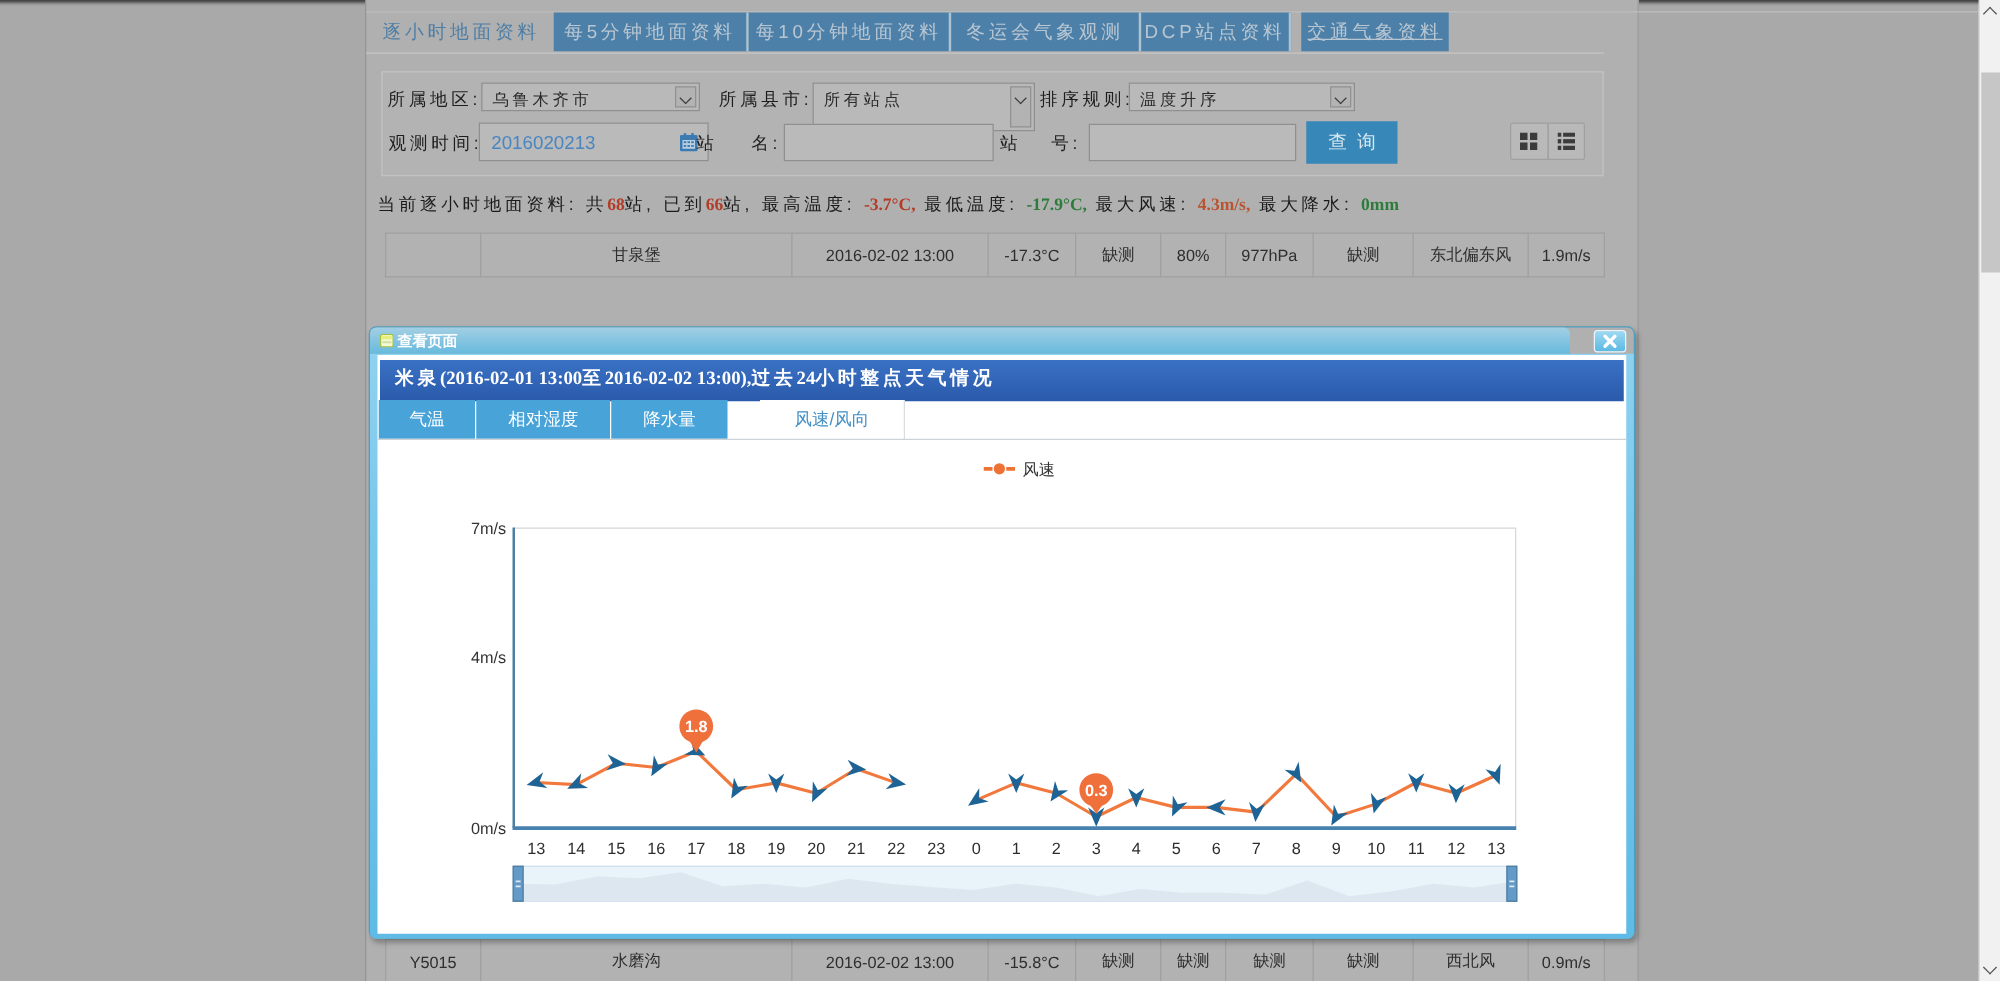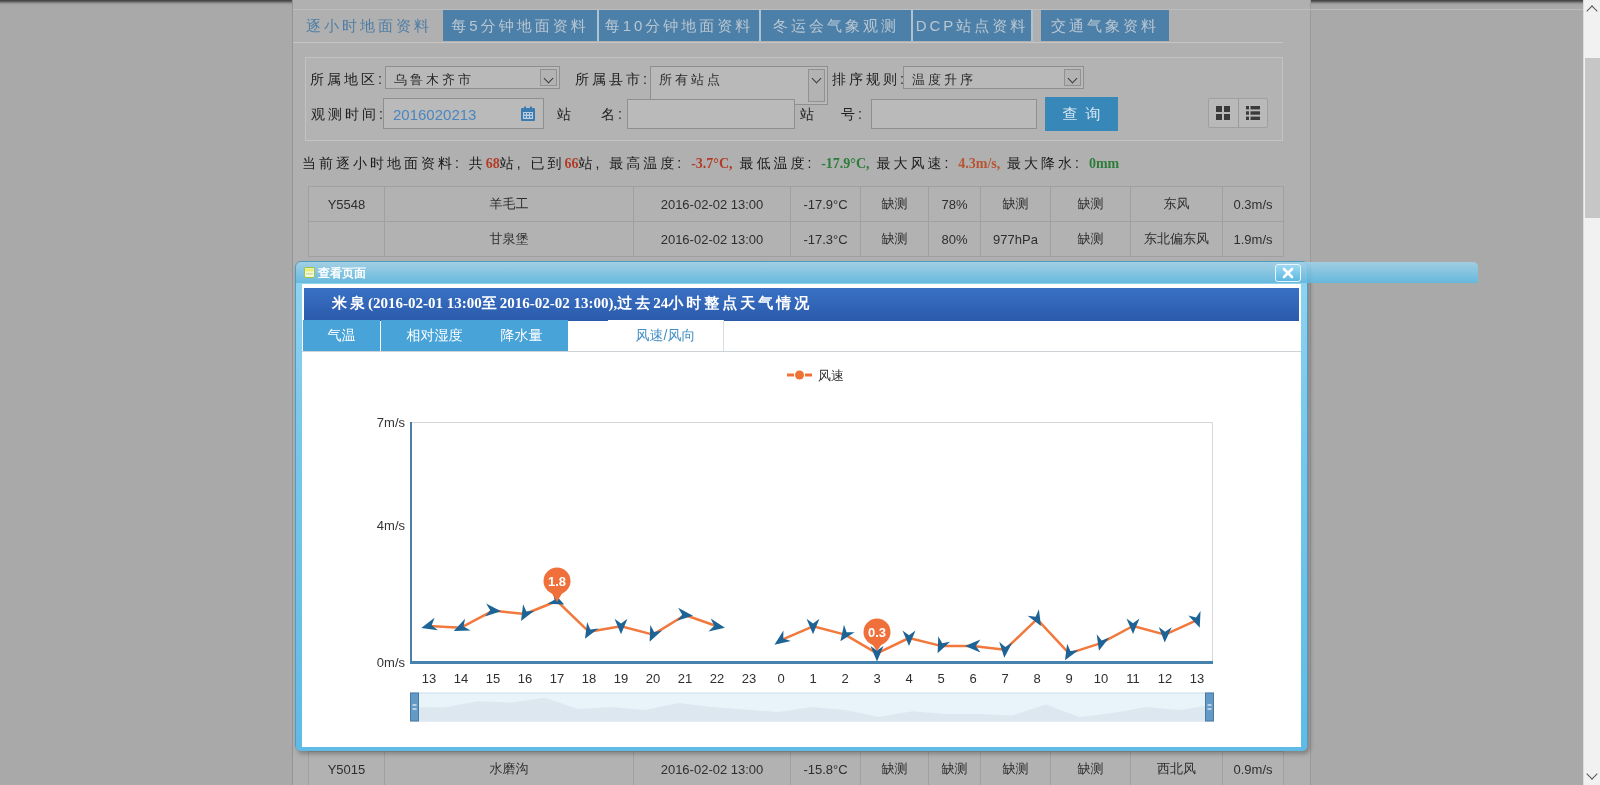--- a/index.html
+++ b/index.html
@@ -35,63 +35,63 @@
 tr.hd td{background:#b6b6b6;height:32px;}
 tr.rw td{background:#b2b2b2;height:34px;}
 td.lnk{color:#3f608f;}
 
 #sbar{left:1583px;top:0;width:17px;height:785px;background:#f1f1f1;border-left:1px solid #dcdcdc;box-sizing:border-box;}
 #sbar .thumb{position:absolute;left:1px;top:58px;width:15px;height:160px;background:#c6c6c6;}
 .chev{position:absolute;left:4px;width:7px;height:7px;border-left:1.8px solid #555;border-top:1.8px solid #555;}
 
 #dlg{left:295px;top:261px;width:1013px;height:490px;border:1px solid #4f9dbf;border-radius:6px;box-sizing:border-box;box-shadow:2px 3px 4px rgba(40,40,40,.35);}
 #dlgframe{position:absolute;left:0;top:21px;width:1011px;height:468px;background:linear-gradient(#8ed2f0,#7ac8ec 30%,#5fbbe5);border-radius:0 0 5px 5px;}
-#dlgtitle{position:absolute;left:0;top:0;width:1182px;height:21px;background:linear-gradient(rgba(157,217,244,.76),rgba(86,188,233,.8));border-radius:5px 5px 0 0;}
+#dlgtitle{position:absolute;left:0;top:0;width:960px;height:21px;background:linear-gradient(rgba(157,217,244,.76),rgba(86,188,233,.8));border-radius:5px 5px 0 0;}
 #dlgtitle .txt{position:absolute;left:22px;top:3px;font-size:12px;font-weight:bold;color:#fdfeff;}
 #dlgclose{position:absolute;left:979px;top:2px;width:24px;height:16px;border:1px solid #e8f5fc;border-radius:3px;background:linear-gradient(#9ed9f2,#5cb9e2);}
 #dlgclose svg{position:absolute;left:6px;top:2px;}
 #dlgbody{position:absolute;left:6px;top:22px;width:999px;height:463px;background:#fff;}
-#dlghdr{position:absolute;left:2px;top:4px;width:995px;height:33px;background:linear-gradient(#3a71c4,#2a5aab);color:#fff;font-family:"Liberation Serif",serif;font-weight:bold;font-size:15px;line-height:29px;padding-left:28px;box-sizing:border-box;}
+#dlghdr{position:absolute;left:2px;top:4px;width:995px;height:33px;background:linear-gradient(#3a71c4,#2a5aab);color:#fff;font-family:"Liberation Serif",serif;font-weight:bold;font-size:15px;line-height:29px;padding-left:12px;box-sizing:border-box;}
 .dtab{position:absolute;top:36px;height:31px;line-height:31px;text-align:center;background:#48a3d9;color:#fff;font-size:14px;}
 .dtab.act{background:#fff;color:#448fc4;height:32px;border-right:1px solid #d9dde0;box-sizing:border-box;margin-left:25px;}
 #dtabline{position:absolute;left:0;top:67px;width:999px;height:1px;background:#ccd2d6;}
 .zh2{font-family:"Liberation Sans",sans-serif;letter-spacing:3px;}
 </style>
 </head>
 <body>
 <div class="abs" id="topstrip"></div>
 <div class="abs" id="content"></div>
 <div class="abs" id="tabtopline"></div>
 
 <div class="abs ptab act" style="left:295px;width:148px;">逐小时地面资料</div>
 <div class="abs ptab" style="left:443px;width:156px;border-right:2px solid #aec2d0;box-sizing:border-box;">每5分钟地面资料</div>
 <div class="abs ptab" style="left:599px;width:162px;border-right:2px solid #aec2d0;box-sizing:border-box;">每10分钟地面资料</div>
 <div class="abs ptab" style="left:761px;width:152px;border-right:2px solid #aec2d0;box-sizing:border-box;">冬运会气象观测</div>
 <div class="abs ptab" style="left:913px;width:120px;border-right:2px solid #aec2d0;box-sizing:border-box;">DCP站点资料</div>
-<div class="abs ptab" style="left:1041px;width:128px;">交通气象资料</div>
+<div class="abs ptab" style="left:1041px;width:118px;text-decoration:underline;">交通气象资料</div>
 <div class="abs" id="tabbotline"></div>
 
 <div class="abs" id="fpanel"></div>
 <div class="abs flab" style="left:310px;top:71px;">所属地区:</div>
 <div class="abs fsel" style="left:385px;top:66px;width:175px;height:23px;">
     <span class="st">乌鲁木齐市</span>
     <span class="selarr"></span>
   </div>
 <div class="abs flab" style="left:575px;top:71px;">所属县市:</div>
 <div class="abs fsel" style="left:650px;top:66px;width:178px;height:39px;">
     <span class="st">所有站点</span>
     <span class="selarr"></span>
   </div>
 <div class="abs flab" style="left:832px;top:71px;">排序规则:</div>
 <div class="abs fsel" style="left:903px;top:66px;width:181px;height:23px;">
     <span class="st">温度升序</span>
     <span class="selarr"></span>
   </div>
 <div class="abs flab" style="left:311px;top:106px;">观测时间:</div>
-<div class="abs finp" style="left:383px;top:98px;width:161px;height:31px;">
+<div class="abs finp" style="left:383px;top:98px;width:184px;height:31px;">
   <span style="position:absolute;left:9px;top:7px;font-size:15px;color:#4a86c0;">2016020213</span>
   <svg style="position:absolute;right:7px;top:7px;" width="16" height="16" viewBox="0 0 16 16">
       <rect x="1" y="2" width="14" height="13" rx="1" fill="#3c7ab2"></rect>
       <rect x="3" y="6" width="10" height="7" fill="#b9cede"></rect>
       <rect x="4" y="0.5" width="2" height="3" fill="#3c7ab2"></rect>
       <rect x="10" y="0.5" width="2" height="3" fill="#3c7ab2"></rect>
       <g fill="#3c7ab2">
         <rect x="4" y="7" width="2" height="1.5"></rect>
         <rect x="7" y="7" width="2" height="1.5"></rect>
         <rect x="10" y="7" width="2" height="1.5"></rect>
@@ -140,32 +140,20 @@
       <col style="width:70px">
       <col style="width:68px">
       <col style="width:52px">
       <col style="width:70px">
       <col style="width:80px">
       <col style="width:92px">
       <col style="width:61px">
     </colgroup>
 <tbody>
 <tr class="rw">
-        <td>Y5548</td>
-        <td class="lnk">羊毛工</td>
-        <td>2016-02-02 13:00</td>
-        <td>-17.9°C</td>
-        <td>缺测</td>
-        <td>78%</td>
-        <td>缺测</td>
-        <td>缺测</td>
-        <td>东风</td>
-        <td>0.3m/s</td>
-      </tr>
-<tr class="rw">
         <td></td>
         <td class="lnk">甘泉堡</td>
         <td>2016-02-02 13:00</td>
         <td>-17.3°C</td>
         <td>缺测</td>
         <td>80%</td>
         <td>977hPa</td>
         <td>缺测</td>
         <td>东北偏东风</td>
         <td>1.9m/s</td>
@@ -221,21 +209,21 @@
     <span id="dlgclose">
         <svg width="12" height="12" viewBox="0 0 12 12">
           <path d="M2 2 L10 10 M10 2 L2 10" stroke="#fff" stroke-width="2.6" stroke-linecap="round"></path>
         </svg>
       </span>
   </div>
   <div id="dlgbody">
     <div id="dlghdr"><span class="zh2">米泉</span>(2016-02-01 13:00<span class="zh2">至</span>2016-02-02 13:00),<span class="zh2">过去</span>24<span class="zh2">小时整点天气情况</span></div>
     <div class="dtab" style="left:1px;width:77px;">气温</div>
     <div class="dtab" style="left:79px;width:107px;">相对湿度</div>
-    <div class="dtab" style="left:173px;width:93px;">降水量</div>
+    <div class="dtab" style="left:187px;width:93px;">降水量</div>
     <div class="dtab act" style="left:281px;width:116px;">风速/风向</div>
     <div id="dtabline"></div>
 
     <svg id="chart" style="position:absolute;left:0;top:80px;" width="999" height="366" viewBox="301 363 999 366">
 <text x="404" y="426" text-anchor="end" font-size="13" fill="#333">7m/s</text>
 <text x="404" y="529" text-anchor="end" font-size="13" fill="#333">4m/s</text>
 <text x="404" y="666" text-anchor="end" font-size="13" fill="#333">0m/s</text>
 <path d="M410.5 421.5 H1211.5 V661" stroke="#d6d6d6" fill="none"></path>
 <line x1="410" y1="421" x2="410" y2="661" stroke="#4b7fa6" stroke-width="2"></line>
 <line x1="409" y1="661.5" x2="1212" y2="661.5" stroke="#4781ad" stroke-width="3"></line>

